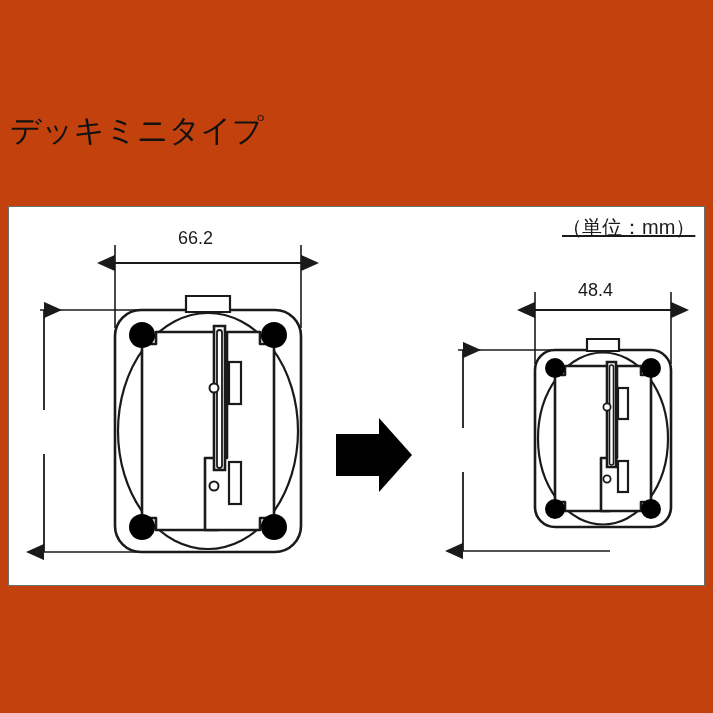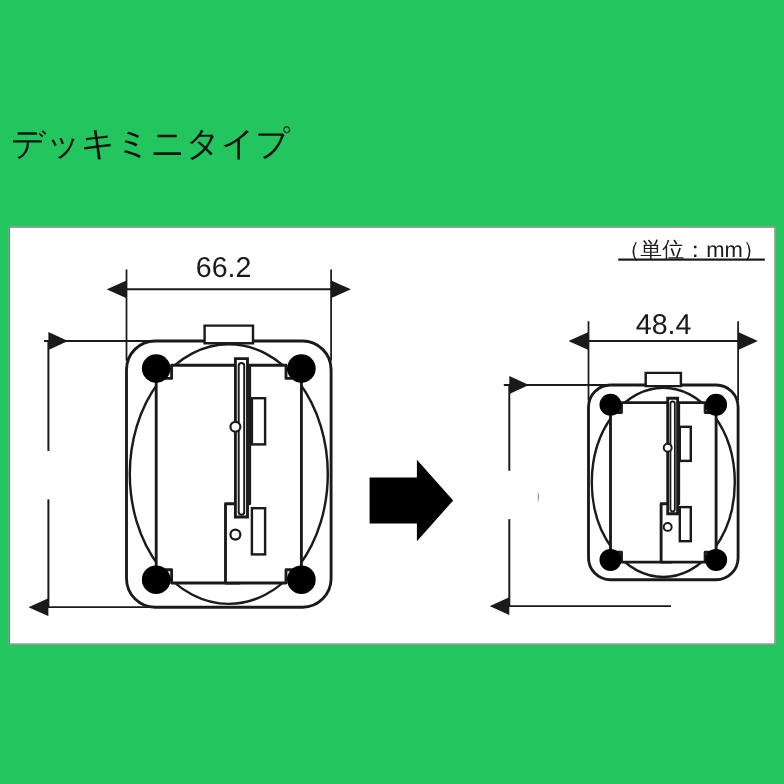--- a/index.html
+++ b/index.html
@@ -13,21 +13,21 @@
     font-family: "Liberation Sans", sans-serif;
     color: #1a1a1a;
     overflow: hidden;
     position: relative;
   }
   #page {
     position: absolute;
     left: 0; top: 0;
     width: 713px;
     height: 713px;
-    background: #22c55e;
+    background: #c2410c;
   }
   .heading-block {
     position: absolute;
     left: 10px;
     top: 112px;
     width: 690px;
   }
   .heading-line {
     font-size: 31px;
     line-height: 38px;
@@ -57,21 +57,21 @@
     position: absolute;
     left: 562px;
     top: 214px;
     font-size: 20px;
     color: #1a1a1a;
     white-space: nowrap;
     text-decoration: underline;
   }
   .dim-text {
     position: absolute;
-    font-size: 26px;
+    font-size: 18px;
     color: #1a1a1a;
     white-space: nowrap;
   }
   #dim-w-left  { left: 178px; top: 228px; }
   #dim-h-left  { left: 24px;  top: 419px; }
   #dim-w-right { left: 578px; top: 280px; text-align: center; }
   #dim-h-right { left: 440px; top: 437px; }
 </style>
 </head>
 <body>

